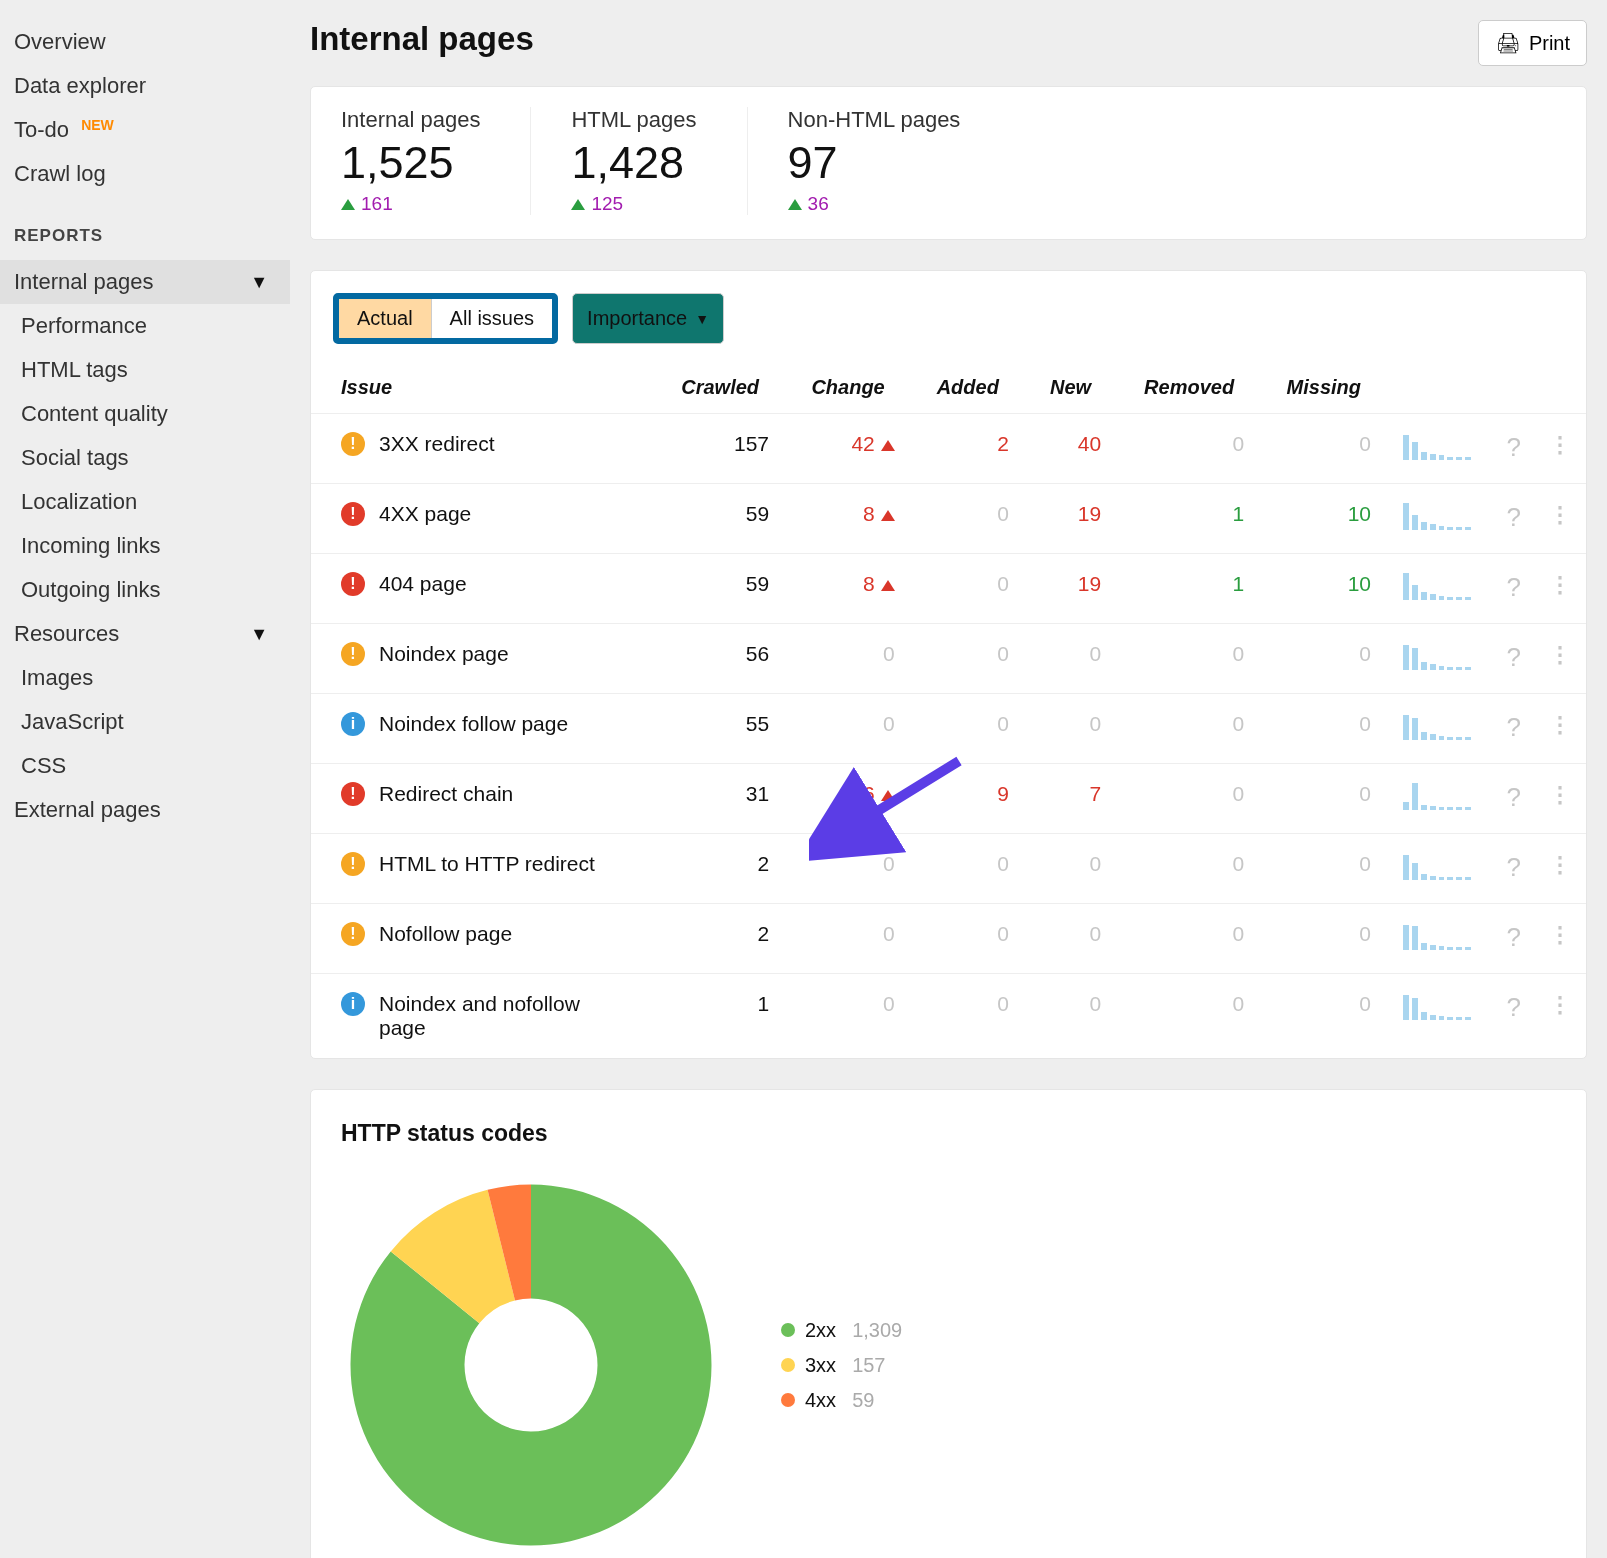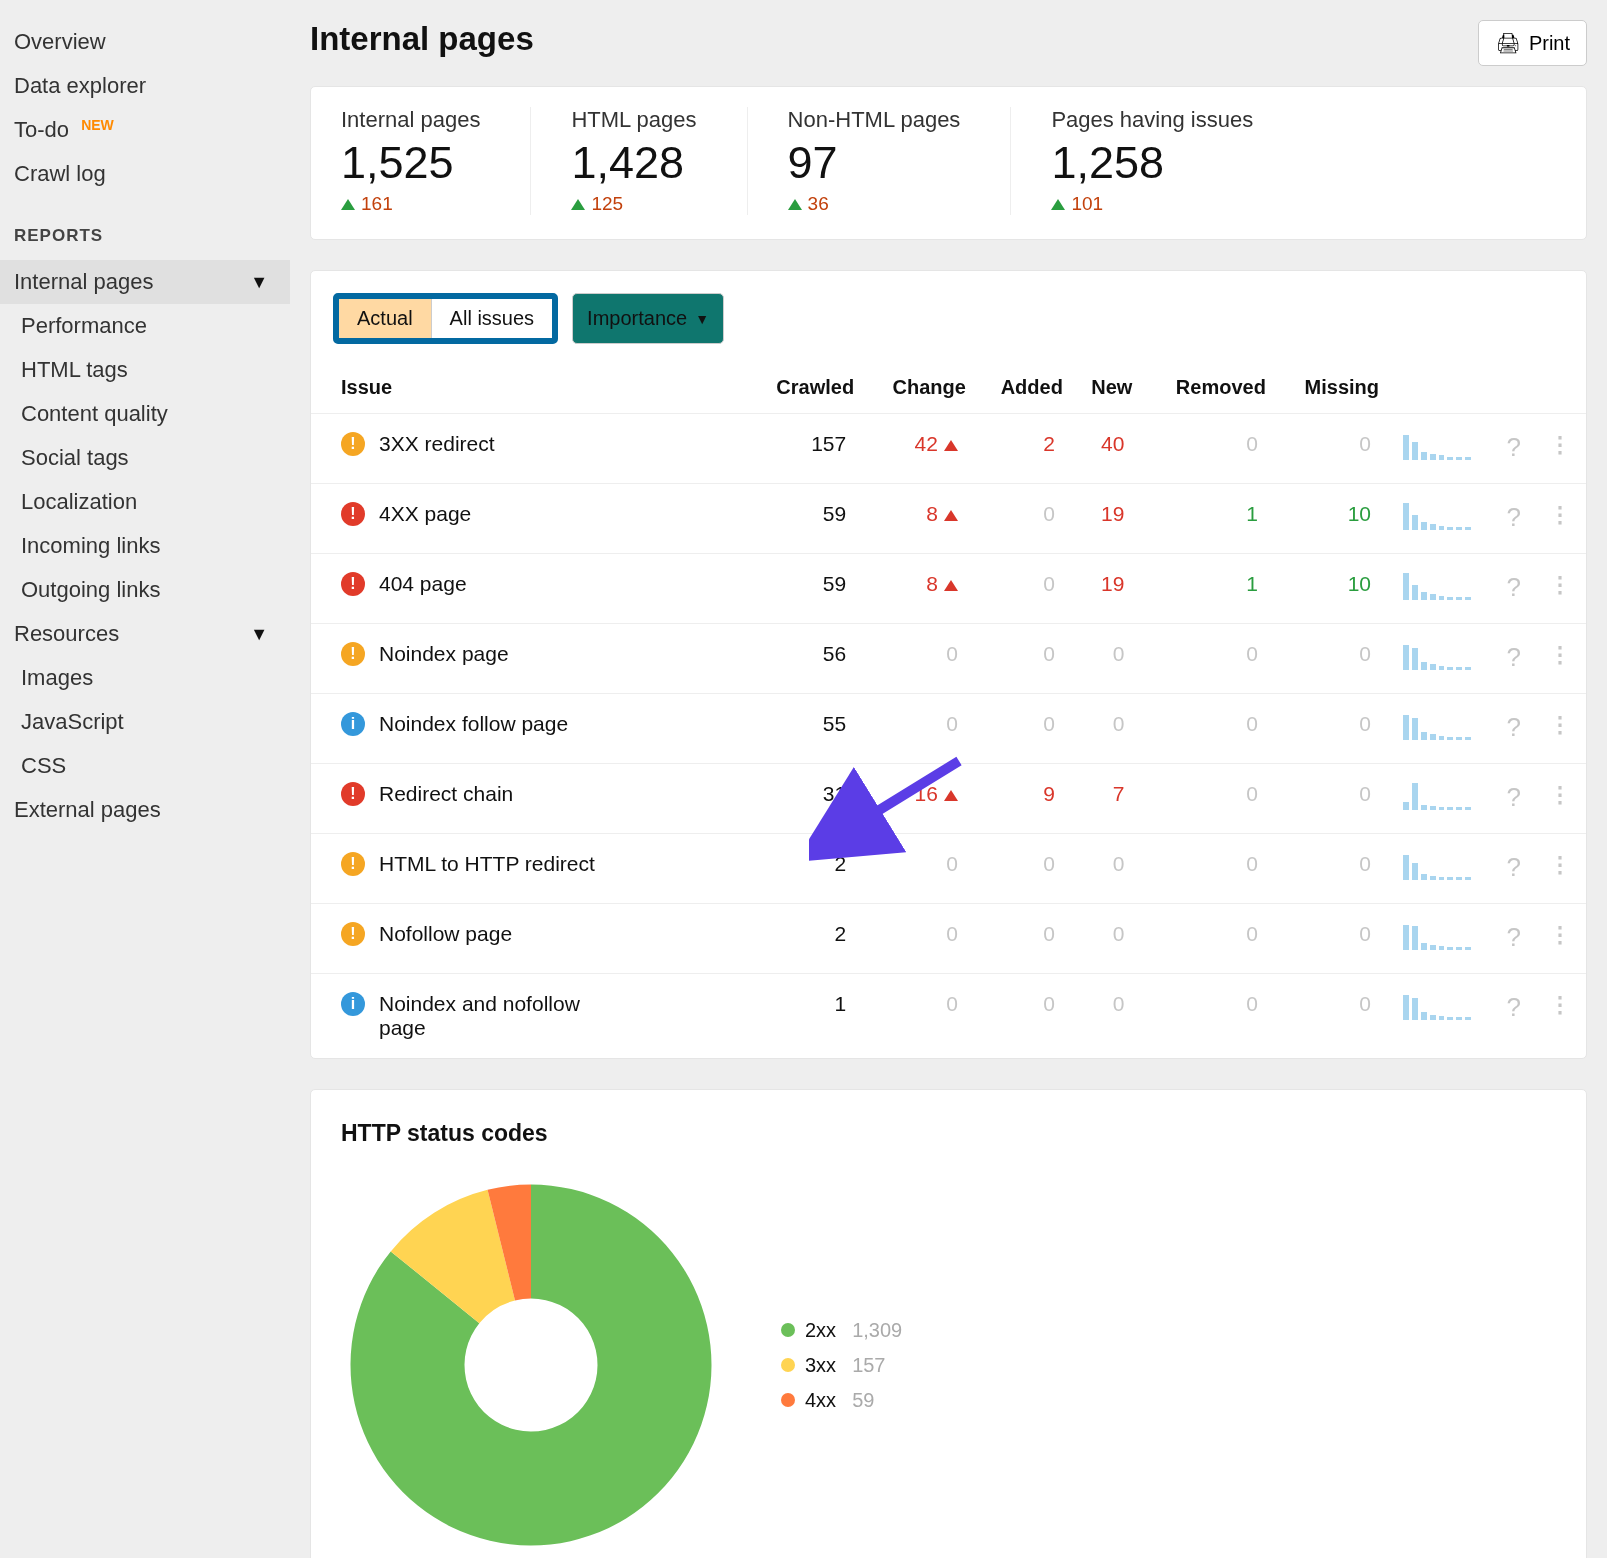--- a/index.html
+++ b/index.html
@@ -22,33 +22,33 @@
   .page-title { font-size: 33px; font-weight: 700; }
   .print-btn { background:#fff; border:1px solid #ccc; border-radius:5px; padding:10px 16px; font-size:20px; cursor:pointer; display:flex; align-items:center; gap:8px;}
   .print-ico::before { content:"🖨"; font-size:20px; }
 
   .card { background:#fff; border:1px solid #e5e5e5; border-radius:5px; margin-bottom: 30px; }
   .stats { display:flex; padding: 20px 30px 24px 30px; gap: 0; }
   .stat { padding-right: 50px; border-right:1px solid #eee; margin-right: 40px;}
   .stat:last-child { border-right:none; }
   .stat-label { font-size: 22px; color:#333; }
   .stat-value { font-size: 45px; font-weight: 400; margin-top: 4px;}
-  .stat-delta { color:#c2410c; font-size:19px; margin-top:4px;}
+  .stat-delta { color:#a21caf; font-size:19px; margin-top:4px;}
   .delta-tri { display:inline-block; width:0;height:0; border-left:7px solid transparent; border-right:7px solid transparent; border-bottom:11px solid #2a9d3f; margin-right:6px; vertical-align:middle;}
 
   .controls { display:flex; gap:14px; padding: 22px 22px 18px 22px;}
   .seg { display:flex; border:6px solid #0369a1; border-radius:5px; overflow:hidden;}
   .seg-btn { padding: 8px 18px; font-size:20px; cursor:pointer; background:#fff;}
   .seg-btn.on { background:#ffd9a3; }
   .seg-btn + .seg-btn { border-left:1px solid #ccc;}
   .sel { border:1px solid #ccc; border-radius:5px; padding: 8px 14px; font-size:20px; background:#0f766e; cursor:pointer; display:flex; align-items:center; gap:8px;}
   .sel .chev { font-size:14px;}
 
   table.issues { width:100%; border-collapse:collapse; }
-  .issues th { font-size:20px; font-weight:700; text-align:right; padding: 14px 6px; }
+  .issues th { font-size:20px; font-weight:700; text-align:right; padding: 14px 24px; font-style: italic; }
   .issues th:first-child { text-align:left; padding-left: 30px;}
   .issues tbody tr { border-top:1px solid #eee; }
   .issues td { padding: 18px 14px; font-size:21px; text-align:right; vertical-align:top;}
   .issues td.issue-cell { text-align:left; padding-left:30px; display:flex; align-items:flex-start; gap:14px; max-width:330px;}
   .icn { width:24px;height:24px; border-radius:50%; display:inline-flex; align-items:center; justify-content:center; color:#fff; font-weight:900; font-size:16px; flex-shrink:0; font-family: Arial;}
   .icn.warn { background:#f5a623; }
   .icn.err { background:#e13b2a; }
   .icn.info { background:#3498db; }
   .zero { color:#c6c6c6; }
   .red { color:#d9362a; }
@@ -130,25 +130,20 @@
             </div>
             <div class="stat">
               <div class="stat-label">HTML pages</div>
     <div class="stat-value">1,428</div>
     <div class="stat-delta"><span class="delta-tri"></span>125</div>
             </div>
             <div class="stat">
               <div class="stat-label">Non-HTML pages</div>
     <div class="stat-value">97</div>
     <div class="stat-delta"><span class="delta-tri"></span>36</div>
-            </div>
-            <div class="stat">
-              <div class="stat-label">Pages having issues</div>
-    <div class="stat-value">1,258</div>
-    <div class="stat-delta"><span class="delta-tri"></span>101</div>
             </div>
           </div>
     </div>
 
     <div class="card tbl-card">
 
       <div class="controls">
         <div class="seg">
           <div class="seg-btn on">Actual</div>
           <div class="seg-btn">All issues</div>

